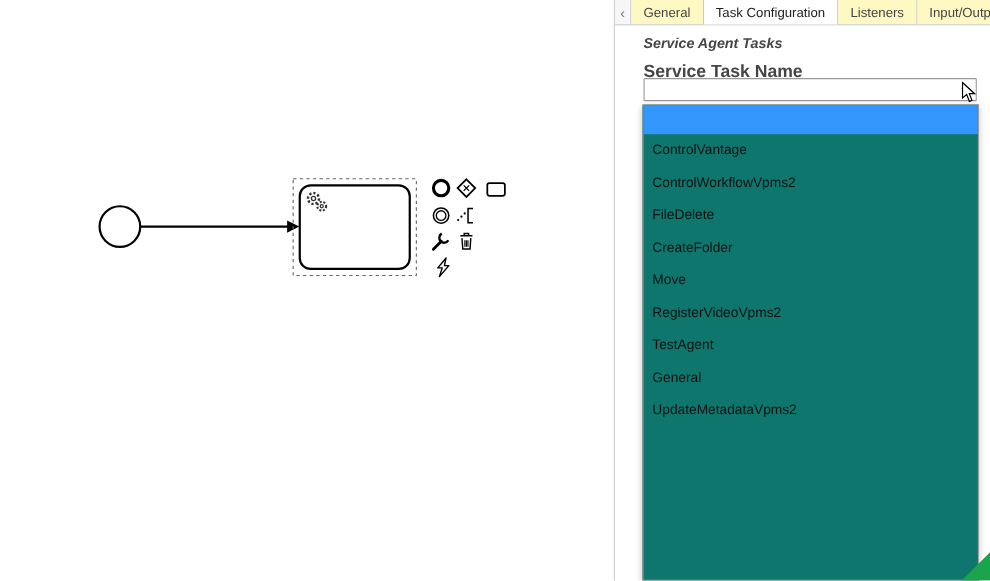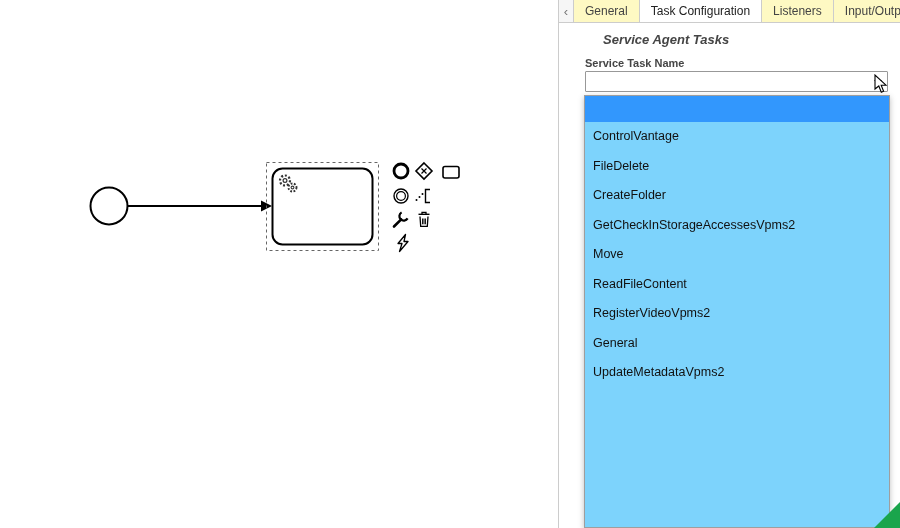--- a/index.html
+++ b/index.html
@@ -10,28 +10,28 @@
   .diagram-svg { position:absolute; left:0; top:0; }
   .ctx-icon { position:absolute; width:22px; height:22px; cursor:pointer; }
 
   
   .panel { position:absolute; left:558px; top:0; width:342px; height:528px; background:#fff; border-left:1px solid #ccc; }
   .tabbar { position:absolute; top:0; left:0; right:0; height:23px; background:#f6f6f6; border-bottom:1px solid #ccc; display:flex; align-items:stretch; overflow:hidden; }
   .tab-scroll { width:15px; border-right:1px solid #ccc; color:#777; font-size:13px; display:flex; align-items:center; justify-content:center; cursor:pointer; flex:0 0 auto; }
   .tab { padding:0 11px; font-size:12px; color:#444; line-height:22px; border-right:1px solid #ccc; background:#fef9c3; cursor:pointer; white-space:nowrap; flex:0 0 auto; }
   .tab.active { background:#fff; color:#222; border-bottom:1px solid #fff; margin-bottom:-1px;text-align:center; }
 
-  .panel-heading { position:absolute; left:44px; top:32px; font-size:13px; font-weight:bold; font-style:italic; color:#454545; }
-  .field-label { position:absolute; left:26px; top:57px; font-size:11px; font-weight:bold; color:#454545; }
+  .panel-heading { position:absolute; left:26px; top:32px; font-size:13px; font-weight:bold; font-style:italic; color:#454545; }
+  .field-label { position:absolute; left:26px; top:57px; font-size:16px; font-weight:bold; color:#454545; }
 
   .select-box { position:absolute; left:26px; top:71px; width:303px; height:21px; border:1px solid #989898; background:#fff; cursor:pointer; border-radius:1px; }
   .select-value { font-size:12px; line-height:19px; padding-left:6px; color:#111; display:block; }
   .select-caret { position:absolute; right:5px; top:8px; width:0; height:0; border-left:4px solid transparent; border-right:4px solid transparent; border-top:5px solid #333; }
 
-  .dropdown { position:absolute; left:25px; top:95px; width:306px; height:433px; background:#7dd3fc; border:1px solid #9e9e9e; box-shadow:0 2px 6px rgba(0,0,0,0.25); overflow:hidden; z-index:5; }
+  .dropdown { position:absolute; left:25px; top:95px; width:306px; height:433px; background:#0f766e; border:1px solid #9e9e9e; box-shadow:0 2px 6px rgba(0,0,0,0.25); overflow:hidden; z-index:5; }
   .option { height:29.5px; line-height:29.5px; padding-left:8px; font-size:12.5px; color:#111; cursor:pointer; white-space:nowrap; }
   .option.highlighted { height:26px; background:#3297fd; }
 
   
   .cursor { position:absolute; left:874px; top:74px; z-index:9; pointer-events:none; }
   .corner-accent { position:absolute; right:0; bottom:0; width:0; height:0; border-left:26px solid transparent; border-bottom:26px solid #1aa54c; z-index:8; }
 </style>
 </head>
 <body>
 
@@ -122,26 +122,26 @@
     <div class="field-label">Service Task Name</div>
 
     <div class="select-box">
       <span class="select-value"></span>
       <span class="select-caret"></span>
     </div>
 
     <div class="dropdown">
       <div class="option highlighted" style="background: rgb(50, 151, 253);"></div>
       <div class="option">ControlVantage</div>
+      <div class="option">ControlWorkflowVpms2</div>
       <div class="option">FileDelete</div>
       <div class="option">CreateFolder</div>
-      <div class="option">GetCheckInStorageAccessesVpms2</div>
       <div class="option">Move</div>
-      <div class="option">ReadFileContent</div>
       <div class="option">RegisterVideoVpms2</div>
+      <div class="option">TestAgent</div>
       <div class="option">General</div>
       <div class="option">UpdateMetadataVpms2</div>
     </div>
   </div>
 
   <svg class="cursor" width="16" height="20" viewBox="0 0 16 20">
     <polygon points="1,1 1,15 4.8,12 7.3,18.2 9.6,17.2 7.2,11.2 12,11.2" fill="#fff" stroke="#000" stroke-width="1.1"></polygon>
   </svg>
 
   <div class="corner-accent" style="border-bottom-color: rgb(26, 165, 76);"></div>

